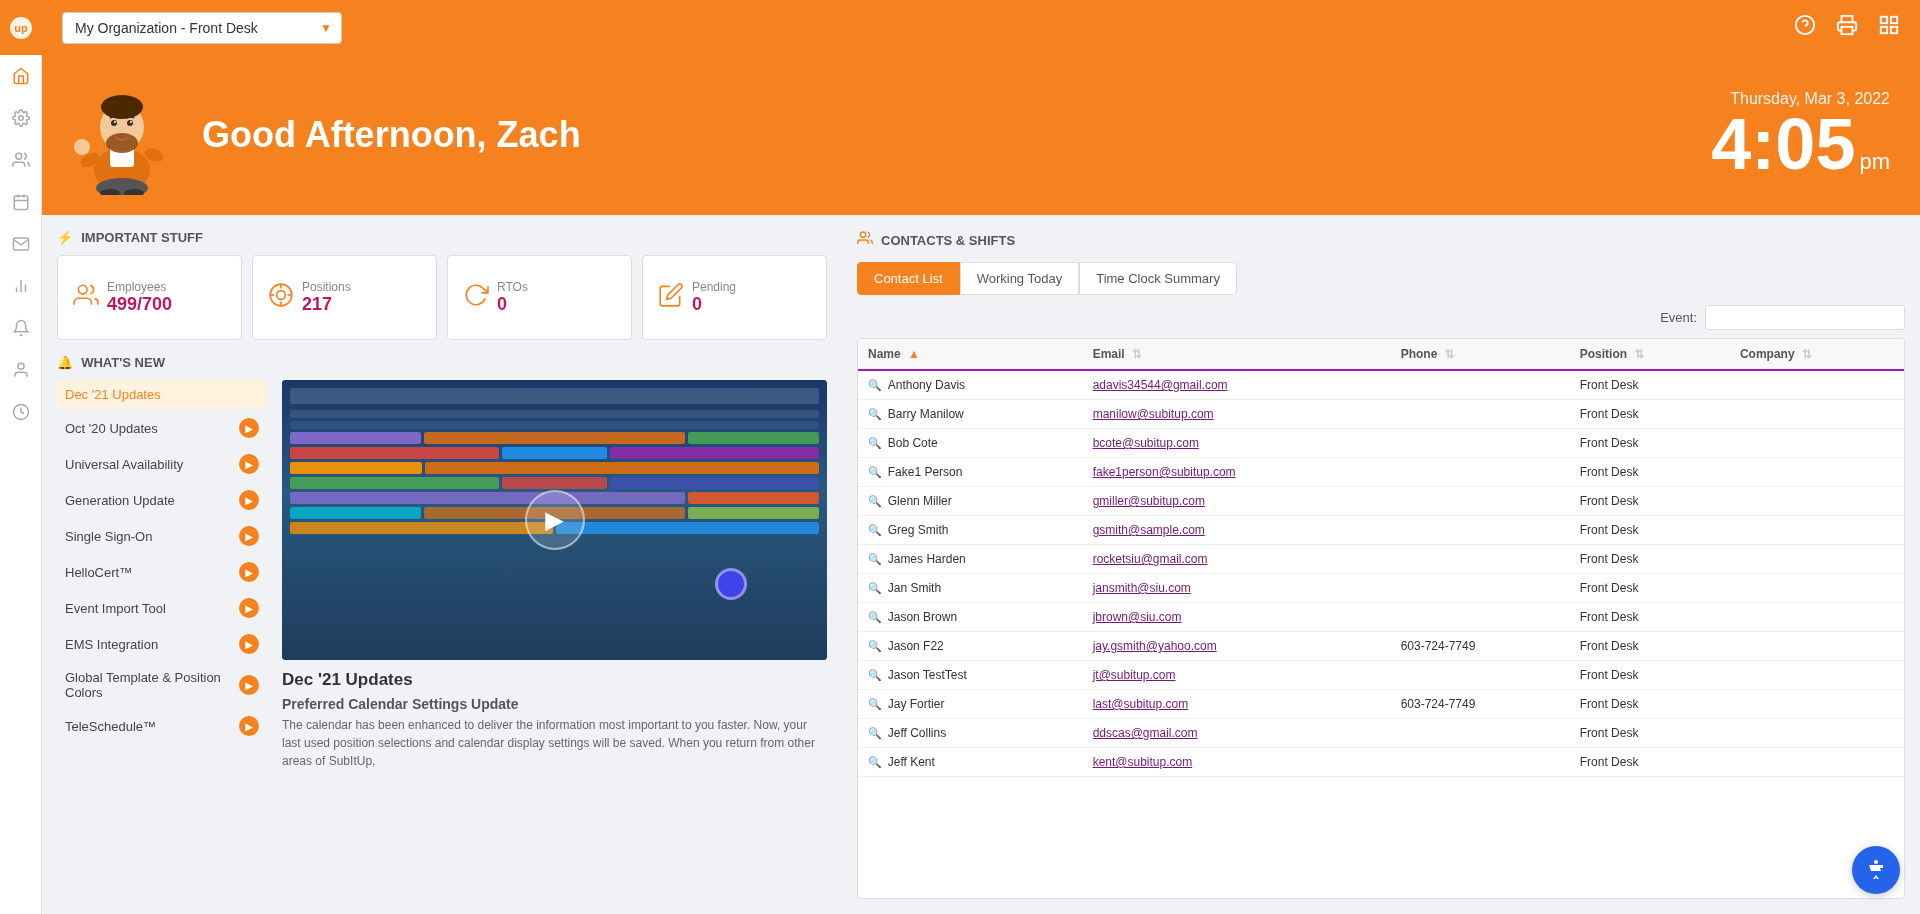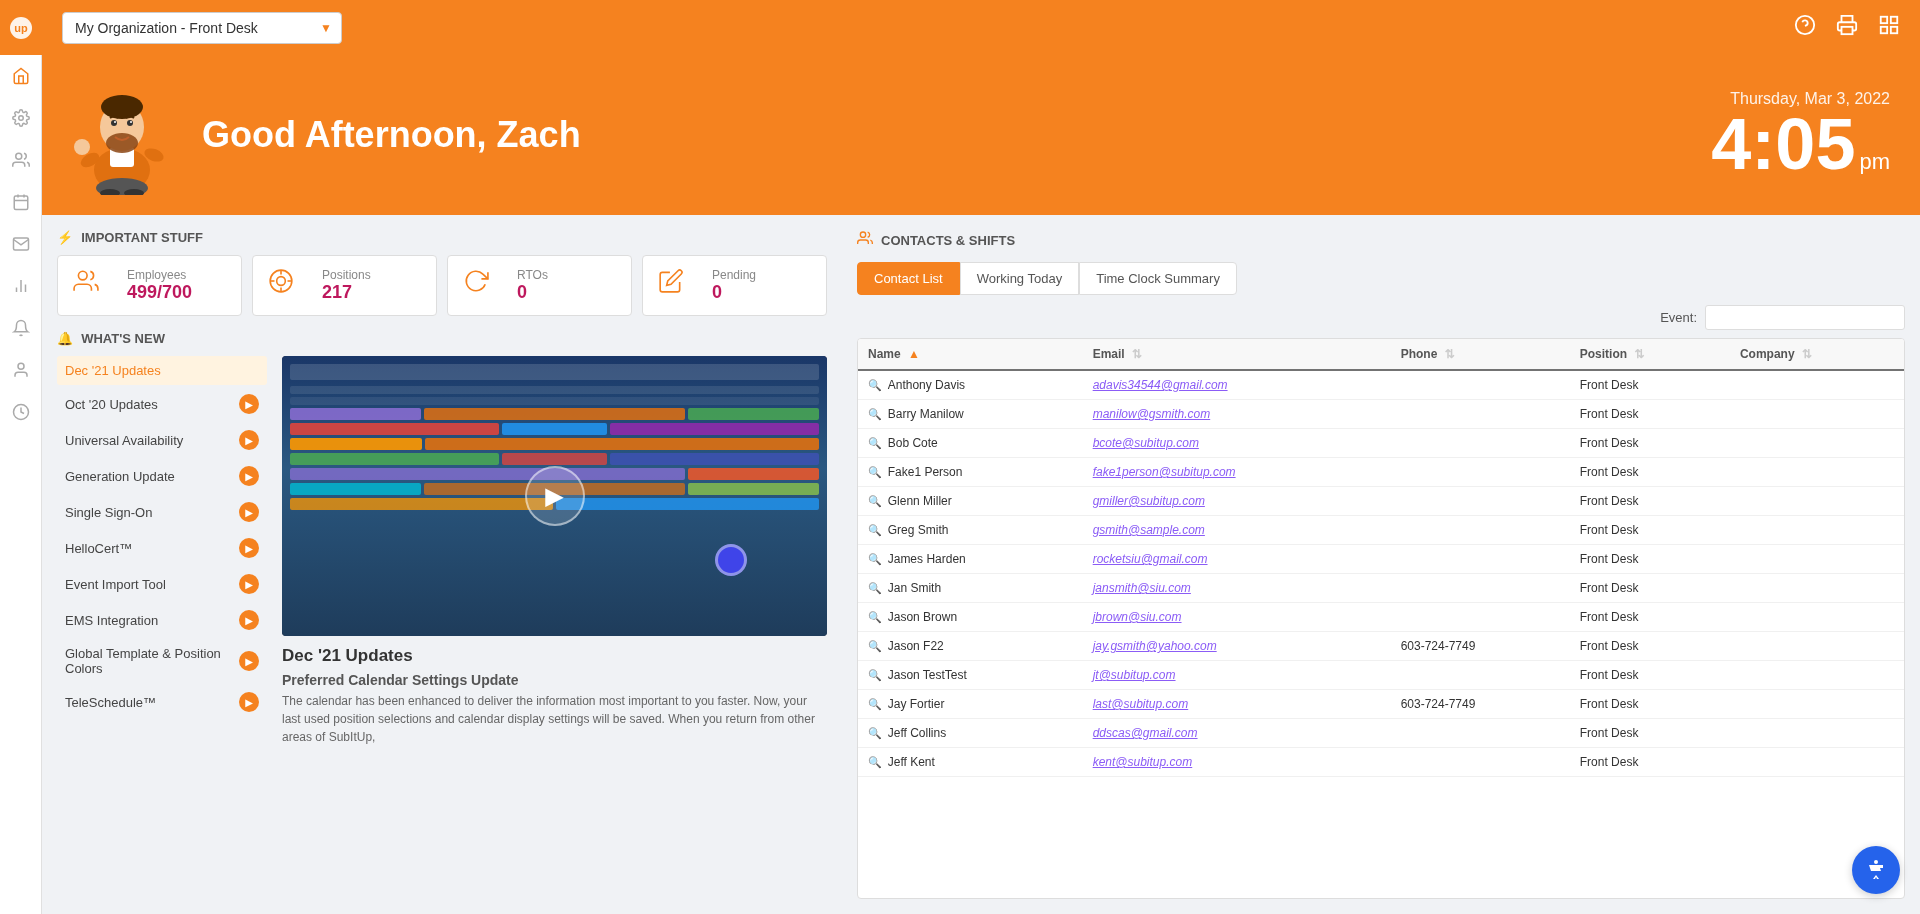--- a/index.html
+++ b/index.html
@@ -136,23 +136,24 @@
 
     .stats-row {
       display: flex;
       gap: 10px;
     }
     .stat-card {
       flex: 1;
       background: #fff;
       border: 1px solid #ddd;
       border-radius: 4px;
-      padding: 12px 15px;
-      display: flex;
-      gap: 28px;
+      padding: 24px 15px;
+      display: flex;
+      align-items: center;
+      gap: 8px;
     }
     .stat-icon {
       font-size: 22px;
       color: #f5821f;
     }
     .stat-label { font-size: 12px; color: #888; }
     .stat-value { font-size: 18px; font-weight: 700; color: #be185d; }
 
     
     .whats-new {
@@ -307,42 +308,42 @@
       border: 1px solid #ddd;
       border-radius: 4px;
     }
     .contacts-table table {
       width: 100%;
       border-collapse: collapse;
       font-size: 12px;
     }
     .contacts-table th {
       background: #f8f8f8;
-      border-bottom: 2px solid #737373;
+      border-bottom: 2px solid #a21caf;
       padding: 8px 10px;
       text-align: left;
       font-weight: 600;
       color: #555;
       white-space: nowrap;
       position: sticky;
       top: 0;
       z-index: 1;
     }
     .contacts-table th .sort-arrow { color: #f5821f; margin-left: 4px; }
     .contacts-table td {
       padding: 7px 10px;
       border-bottom: 1px solid #f0f0f0;
       color: #333;
     }
     .contact-search-icon {
       color: #f5821f;
       font-size: 11px;
       margin-right: 6px;
     }
-    .contact-email { color: #8b5cf6; font-style: italic; }
+    .contact-email { color: #701a75; }
 
     
     .contacts-table::-webkit-scrollbar { width: 8px; }
     .contacts-table::-webkit-scrollbar-track { background: #f1f1f1; }
     .contacts-table::-webkit-scrollbar-thumb { background: #ccc; border-radius: 4px; }
 
     
     .accessibility-btn {
       position: fixed;
       bottom: 20px;
@@ -776,21 +777,21 @@
       </td>
       <td><a class="contact-email" href="mailto:adavis34544@gmail.com">adavis34544@gmail.com</a></td>
       <td></td>
       <td>Front Desk</td>
       <td></td>
     </tr>
               <tr>
       <td>
         <span class="contact-search-icon">🔍</span>Barry Manilow
       </td>
-      <td><a class="contact-email" href="mailto:manilow@subitup.com">manilow@gsmith.com</a></td>
+      <td><a class="contact-email" href="mailto:manilow@subitup.com">manilow@subitup.com</a></td>
       <td></td>
       <td>Front Desk</td>
       <td></td>
     </tr>
               <tr>
       <td>
         <span class="contact-search-icon">🔍</span>Bob Cote
       </td>
       <td><a class="contact-email" href="mailto:bcote@subitup.com">bcote@subitup.com</a></td>
       <td></td>

